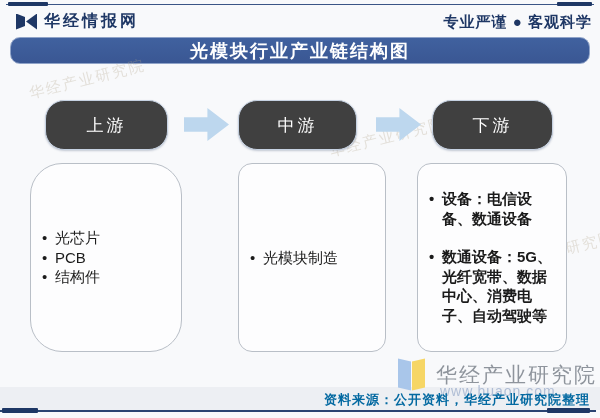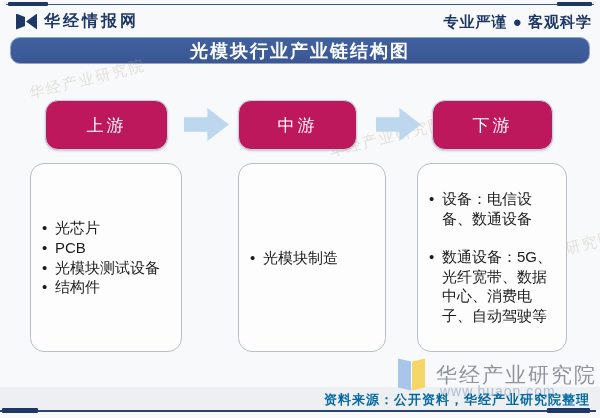--- a/index.html
+++ b/index.html
@@ -48,21 +48,21 @@
   .wm2 { left: 328px; top: 128px; }
   .wm3 { left: 498px; top: 242px; transform: rotate(-14deg); }
   .wm-url {
     position: absolute; left: 440px; top: 383px; z-index: 1;
     font-size: 14px; color: rgba(125, 150, 190, 0.55); letter-spacing: 1px;
   }
 
   
   .stage-box {
     position: absolute; top: 100px; height: 50px; z-index: 2;
-    background: #be185d; border: 1px solid #c6d2e2; border-radius: 13px;
+    background: #404040; border: 1px solid #c6d2e2; border-radius: 19px;
     display: flex; align-items: center; justify-content: center;
     box-shadow: 0 1px 2px rgba(40,60,100,0.25);
   }
   .stage-label { color: #ffffff; font-size: 17px; letter-spacing: 3px; }
   .stage-up   { left: 45px;  width: 123px; }
   .stage-mid  { left: 238px; width: 119px; }
   .stage-down { left: 432px; width: 121px; font-family: Liberation Serif, serif; }
   .flow-arrow {
     position: absolute; top: 108px; width: 45px; height: 33px; z-index: 2;
     background: #bdd7ee;
@@ -71,23 +71,23 @@
   .arrow-1 { left: 184px; }
   .arrow-2 { left: 376px; }
 
   
   .content-box {
     position: absolute; top: 163px; height: 189px; z-index: 2;
     background: #fdfdfe; border: 1px solid #b9bfc7; border-radius: 14px;
     display: flex; flex-direction: column; justify-content: center;
     padding: 10px 6px 10px 10px;
   }
-  .content-left  { left: 30px;  width: 152px; }
+  .content-left  { left: 30px;  width: 152px; border-radius: 32px; }
   .content-mid   { left: 238px; width: 148px; }
-  .content-right { left: 417px; width: 150px; }
+  .content-right { left: 417px; width: 150px; font-weight: bold; }
   .item-list { list-style: none; }
   .item-list li {
     position: relative; padding-left: 14px;
     font-size: 15px; line-height: 1.32; color: #1b1b1b;
   }
   .item-list li::before {
     content: "\2022"; position: absolute; left: 1px; top: 0; color: #1b1b1b;
   }
   .content-right .item-list li + li { margin-top: 18px; }
 
@@ -147,21 +147,20 @@
   </div>
   <div class="flow-arrow arrow-2"></div>
   <div class="stage-box stage-down">
     <span class="stage-label">下游</span>
   </div>
 
   <div class="content-box content-left">
     <ul class="item-list">
         <li>光芯片</li>
         <li>PCB</li>
-        <li>光模块测试设备</li>
         <li>结构件</li>
       </ul>
   </div>
   <div class="content-box content-mid">
     <ul class="item-list">
         <li>光模块制造</li>
       </ul>
   </div>
   <div class="content-box content-right">
     <ul class="item-list">

